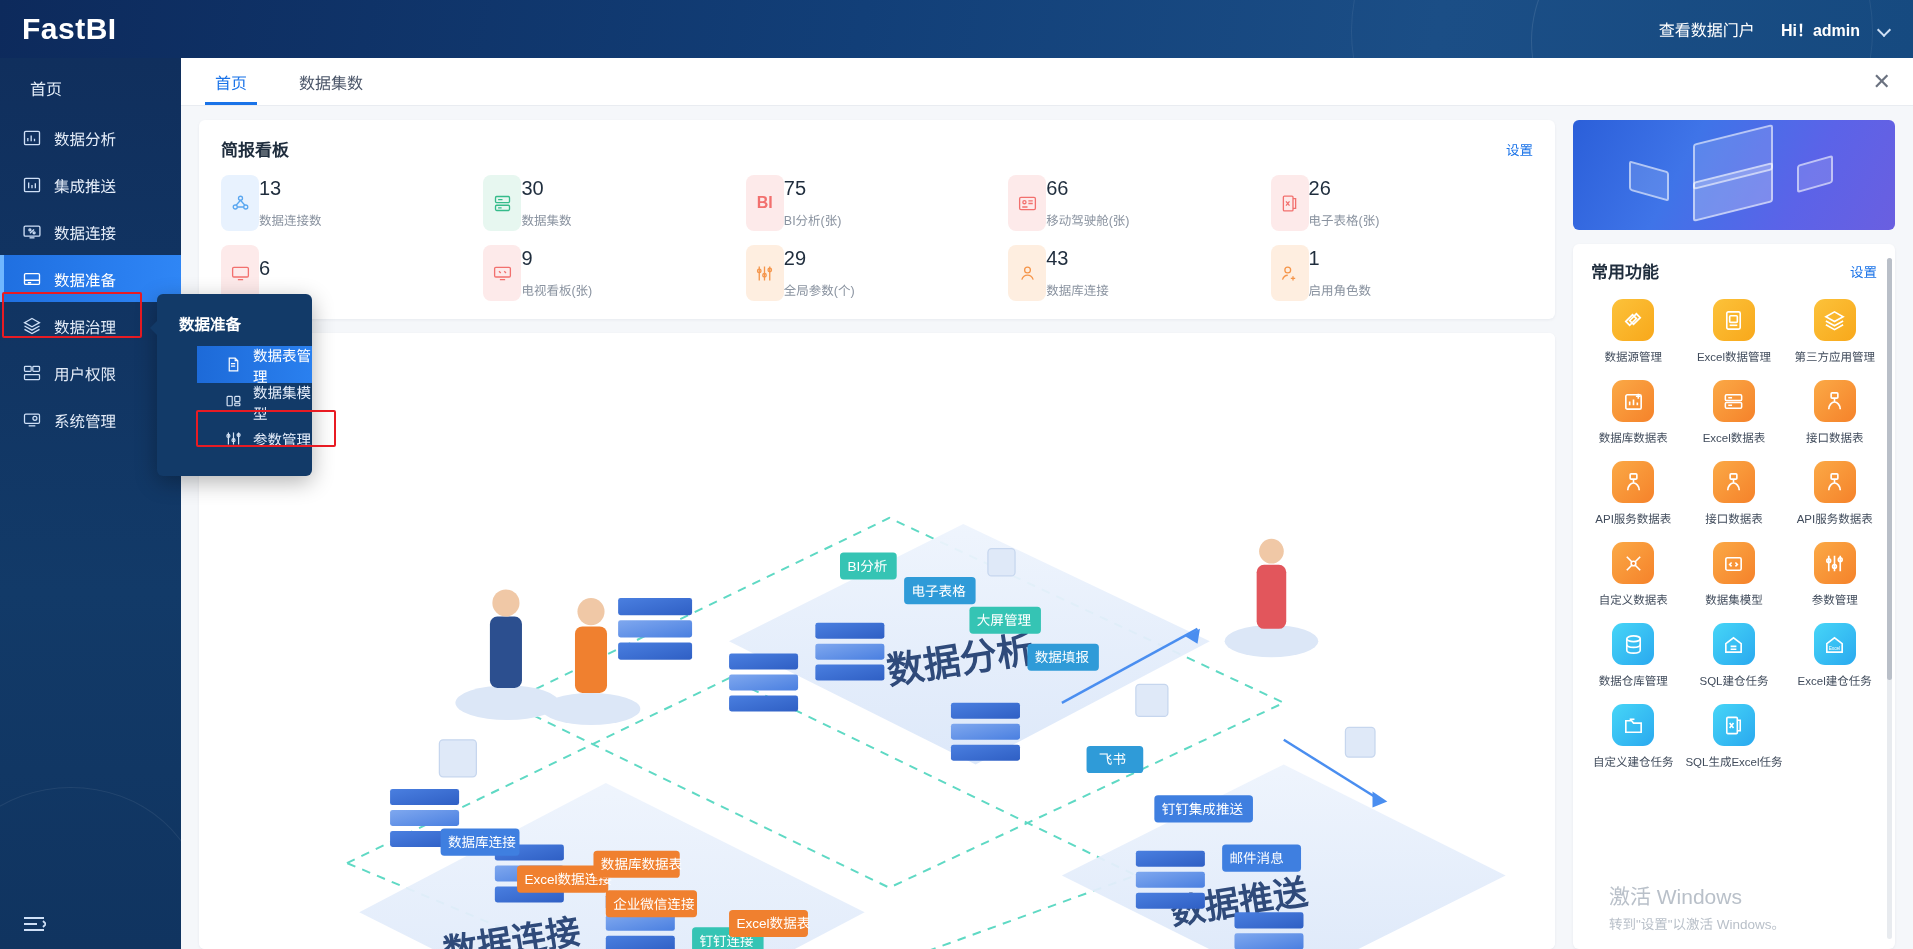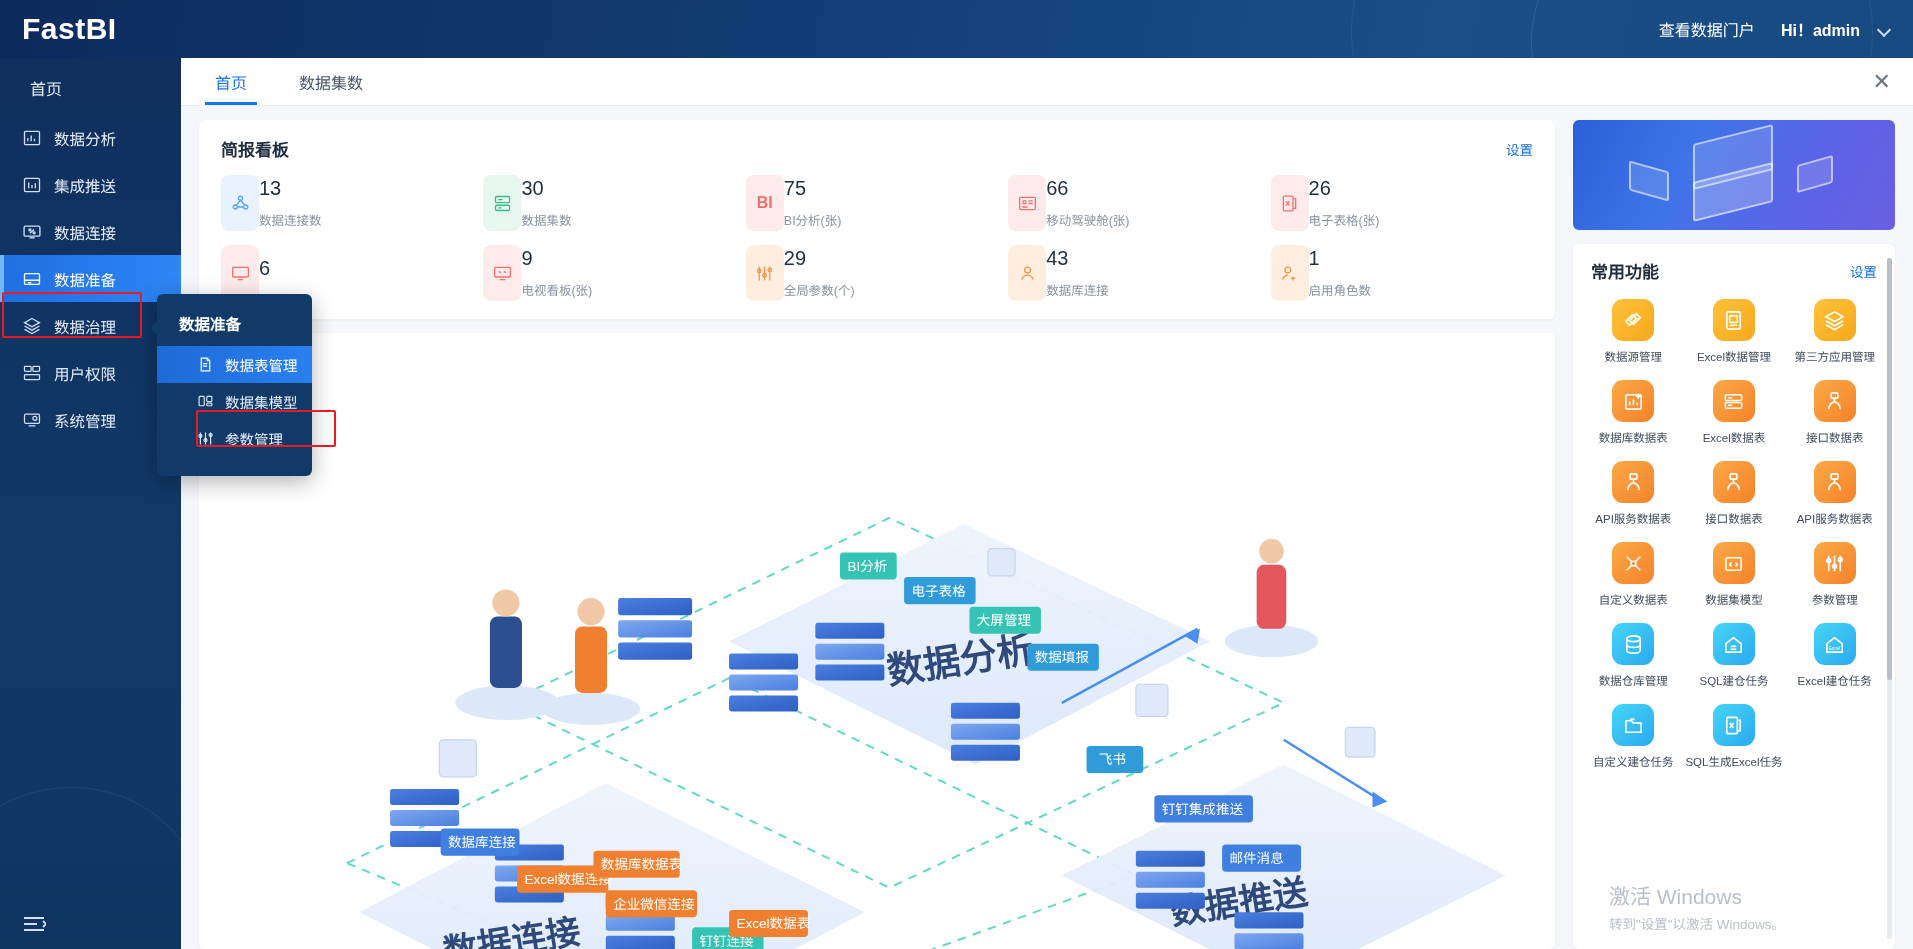--- a/index.html
+++ b/index.html
@@ -100,22 +100,22 @@
   }
   .flyout::before {
     content: ""; position: absolute; left: -7px; top: 26px;
     border-top: 8px solid transparent; border-bottom: 8px solid transparent;
     border-right: 8px solid #123a68;
   }
   .flyout-title {
     color: #fff; font-size: 15.5px; font-weight: 700; padding: 4px 0 12px 22px;
   }
   .flyout-item {
-    height: 37px; display: flex; align-items: center; gap: 11px; padding-left: 40px;
-    color: #e6eefb; font-size: 14.5px; cursor: pointer; position: relative;
+    height: 37px; display: flex; align-items: center; gap: 11px; padding-left: 28px;
+    color: #e6eefb; font-size: 14.5px; cursor: pointer; position: relative; margin-left: 40px;
   }
   .flyout-item.selected { background: linear-gradient(90deg,#1d6ad8,#2a80ef); color:#fff; }
   .flyout-item .ficon { width: 17px; height: 17px; flex: 0 0 17px; }
 
   
   .main {
     flex: 1; min-width: 0; background: #ffffff;
     display: flex; flex-direction: column; position: relative;
   }
   .tabs-bar {

